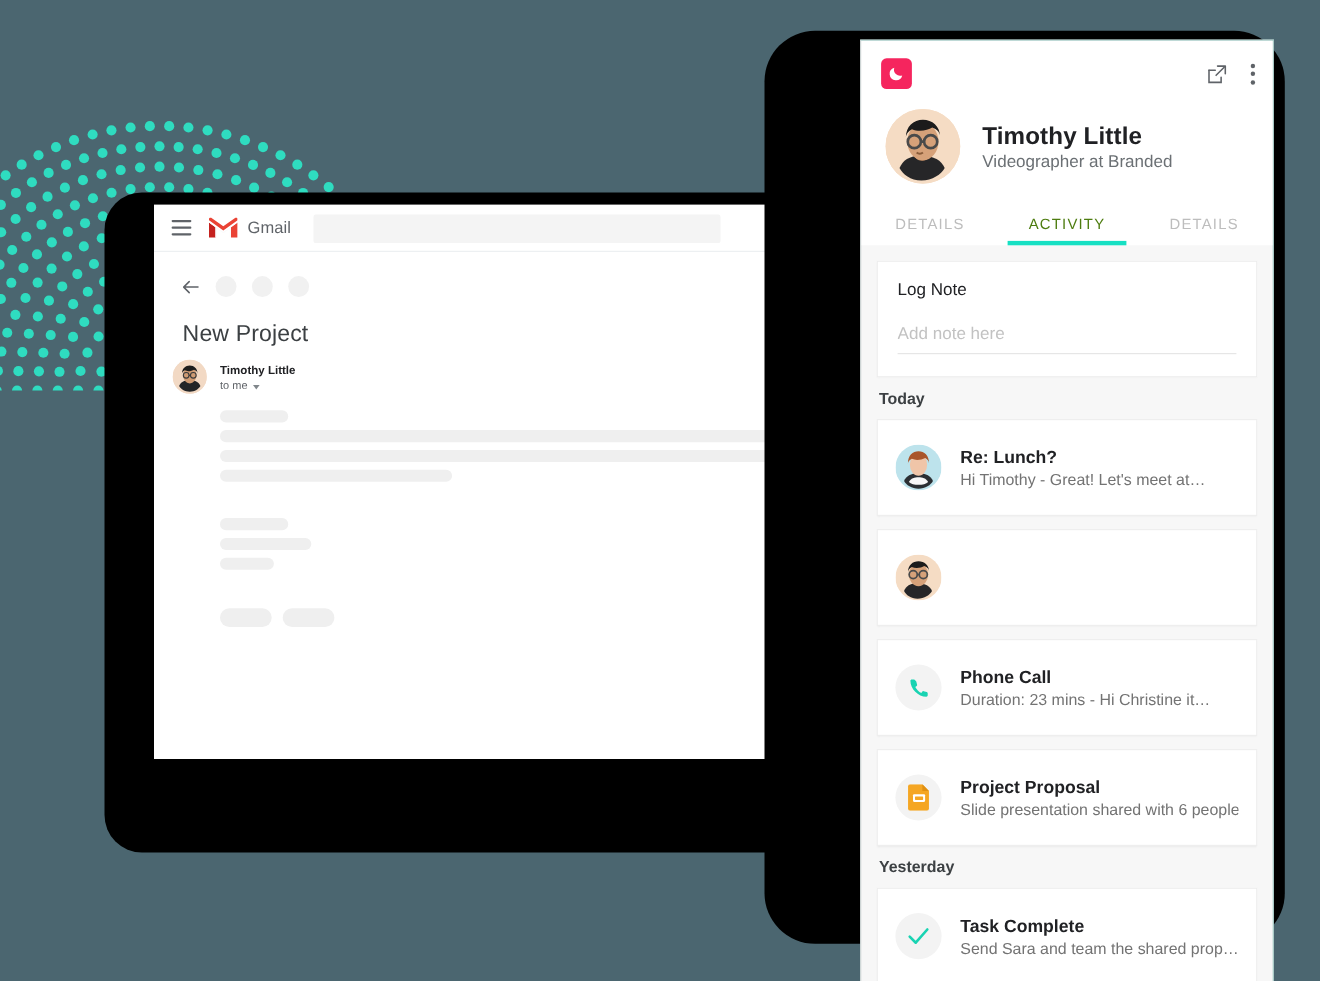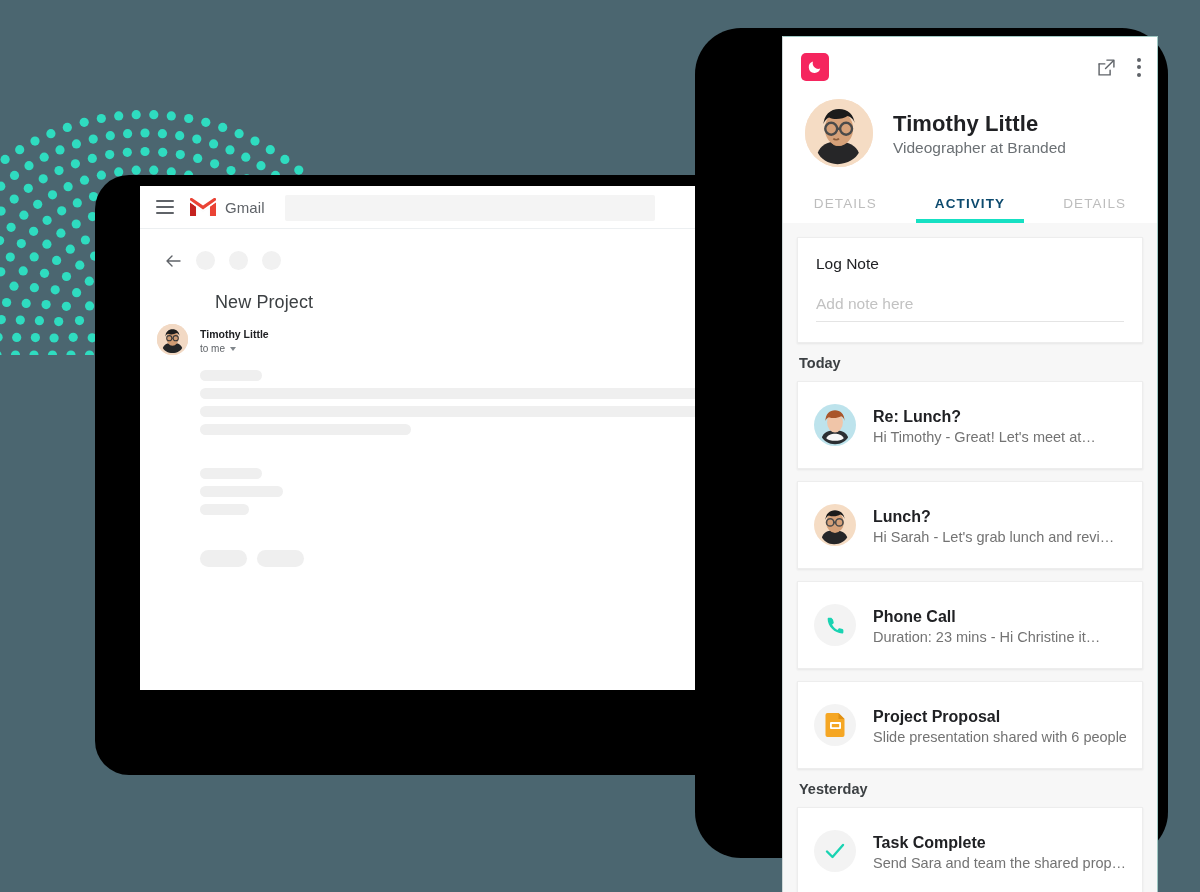--- a/index.html
+++ b/index.html
@@ -62,22 +62,22 @@
   .gm-apps{ width:16px; height:16px; display:grid; grid-template-columns:repeat(3,1fr); grid-gap:2px; cursor:pointer;}
   .gm-apps span{ width:3px; height:3px; background:#8a8f94; border-radius:50%;}
   .gm-avatar{ width:24px; height:24px; border-radius:50%; overflow:hidden; background:#bde3ec;}
 
   
   .gm-toolbar{ display:flex; align-items:center; gap:14px; padding:22px 0 0 24px;}
   .gm-back{ width:18px; height:18px; position:relative; cursor:pointer;}
   .gm-circle{ width:19px; height:19px; border-radius:50%; background:#f1f1f1;}
 
   .gm-subject{
-    font-size:18px; color:#3c4043; font-weight:400;
-    margin:22px 0 0 75px; letter-spacing:.1px;
+    font-size:21px; color:#3c4043; font-weight:400;
+    margin:22px 0 0 26px; letter-spacing:.1px;
   }
   .gm-msg-head{ display:flex; align-items:flex-start; gap:12px; margin:11px 0 0 17px;}
   .gm-msg-avatar{ width:31px; height:31px; border-radius:50%; overflow:hidden; background:#f2d9c4; flex:none;}
   .gm-from{ font-size:10.5px; font-weight:bold; color:#202124; line-height:13px;}
   .gm-to{ font-size:10px; color:#5f6368; line-height:14px; display:flex; align-items:center; gap:5px;}
   .gm-caret{ width:0;height:0;border-left:3.5px solid transparent;border-right:3.5px solid transparent;border-top:4px solid #80868b;}
 
   .gm-body{ margin-left:60px; margin-top:14px;}
   .sk{ background:#efefef; border-radius:7px; height:11px; margin-bottom:7px;}
 
@@ -109,21 +109,21 @@
   .crm-person{ display:flex; align-items:center; gap:20px; padding:18px 0 0 22px;}
   .crm-person-avatar{ width:68px;height:68px;border-radius:50%;overflow:hidden;background:#f5dcc4;flex:none;}
   .crm-name{ font-size:22px; font-weight:bold; color:#202124; letter-spacing:.1px; line-height:27px;}
   .crm-role{ font-size:15.5px; color:#6b7074; margin-top:2px;}
 
   .crm-tabs{ display:flex; margin-top:20px; }
   .crm-tab{
     flex:1; text-align:center; font-size:13.5px; letter-spacing:1.1px;
     padding:9px 0 12px; color:#bdbdbd; position:relative; cursor:pointer;
   }
-  .crm-tab.active{ color:#0c4a6e; font-weight:bold; }
+  .crm-tab.active{ color:#4d7c0f; font-weight:normal; }
   .crm-tab.active::after{
     content:""; position:absolute; left:50%; transform:translateX(-50%);
     bottom:0; width:108px; height:4px; background:#16e0c3;
   }
 
   .crm-scroll{ padding:14px 14px 0 14px; }
 
   .card{
     background:#fff; border:1px solid #ededed;
     box-shadow:0 1px 2px rgba(0,0,0,.07);
@@ -587,24 +587,20 @@
               <rect width="48" height="48" fill="#f5dcc4"></rect>
               <path d="M23 46c-7 0-12-4-14-8 2-5 6-8 14-8s13 3 15 8c-2 4-8 8-15 8z" fill="#262628"></path>
               <ellipse cx="24" cy="21" rx="10" ry="12" fill="#d6a179"></ellipse>
               <path d="M13 19c0-8 5-12 11-12s11 4 11 11c0-3-2-5-5-6-3 2-9 3-13 1-2 1-4 3-4 6z" fill="#1b1b1b"></path>
               <g fill="none" stroke="#4a4a4a" stroke-width="1.8">
                 <circle cx="18.5" cy="21" r="4.2"></circle>
                 <circle cx="29" cy="21" r="4.2"></circle>
                 <path d="M22.7 21h2"></path>
               </g>
             </svg></span>
-          <div style="min-width:0">
-            <div class="act-title">Lunch?</div>
-            <div class="act-sub">Hi Sarah - Let's grab lunch and revi…</div>
-          </div>
         </div>
         <div class="card act-item">
           <span class="act-ic-wrap">
             <svg width="21" height="21" viewBox="0 0 24 24">
               <path d="M6.6 3H4.4C3.6 3 3 3.6 3 4.4 3 13 11 21 19.6 21c.8 0 1.4-.6 1.4-1.4v-2.2c0-.6-.4-1.1-1-1.3l-3.3-.9c-.5-.1-1 .1-1.3.5l-1 1.4c-2.7-1.4-4.9-3.6-6.3-6.3l1.4-1c.4-.3.6-.8.5-1.3l-.9-3.3C7.7 3.4 7.2 3 6.6 3z" fill="#19d3b2"></path>
             </svg>
           </span>
           <div style="min-width:0">
             <div class="act-title">Phone Call</div>
             <div class="act-sub">Duration: 23 mins -  Hi Christine it…</div>

